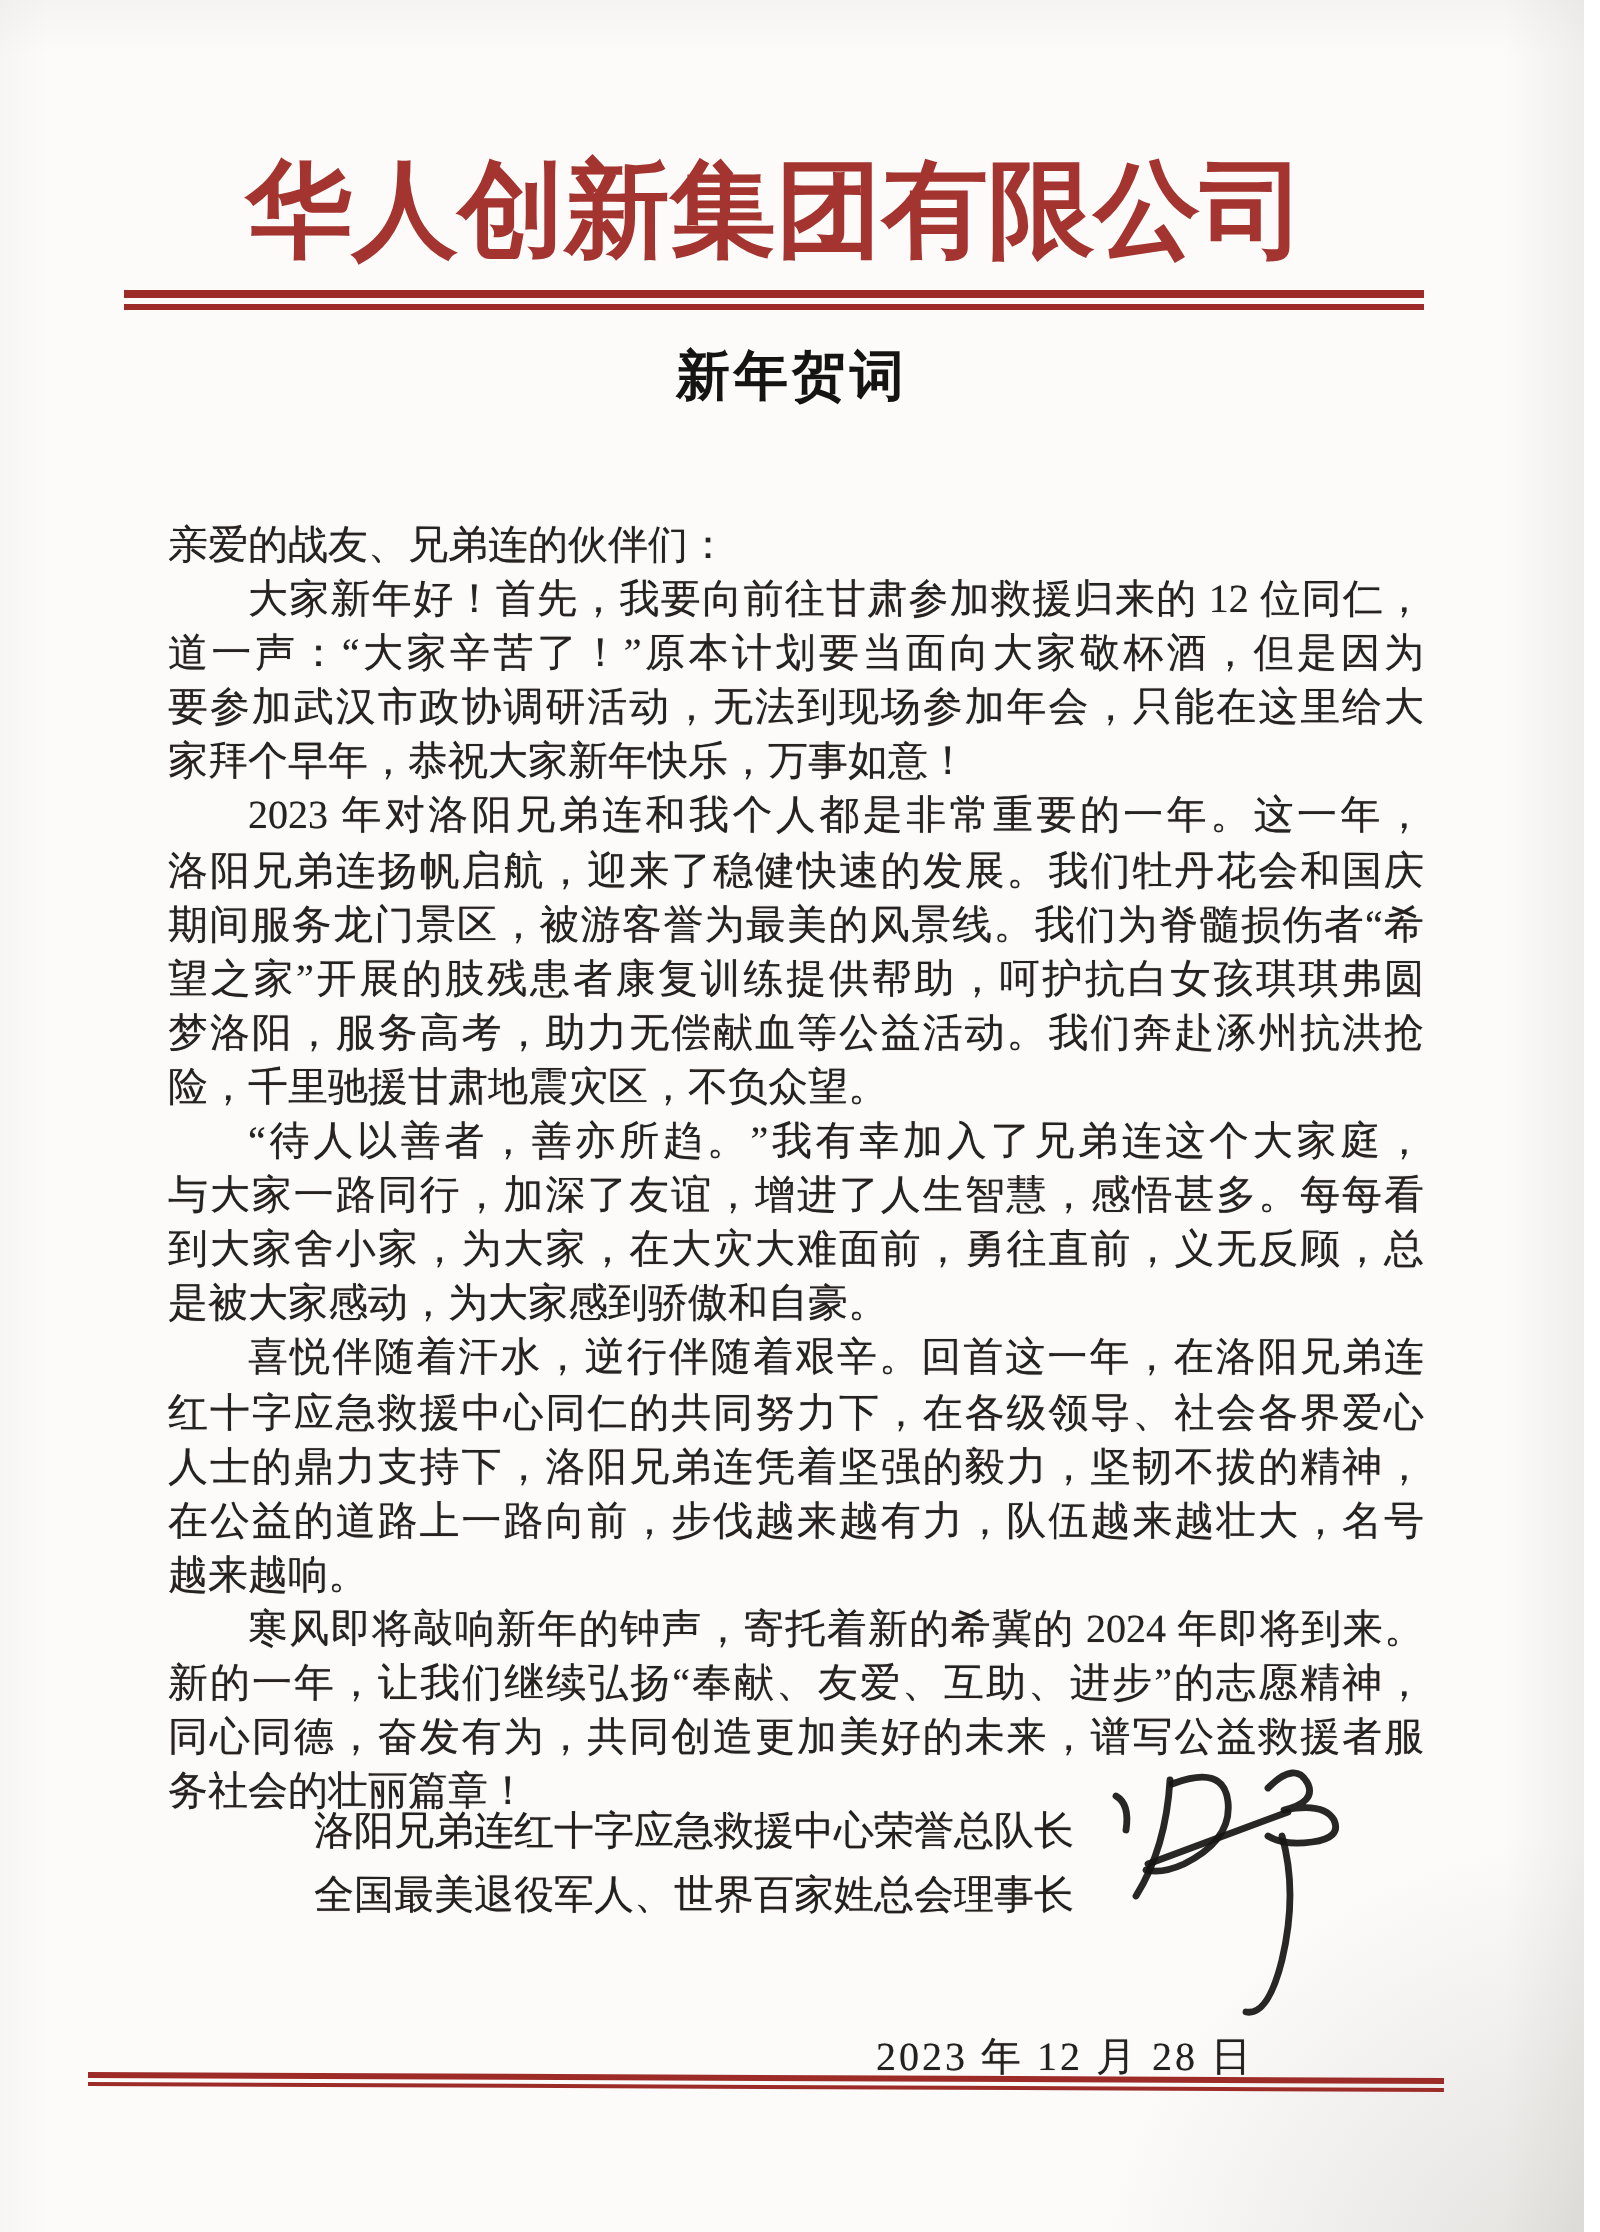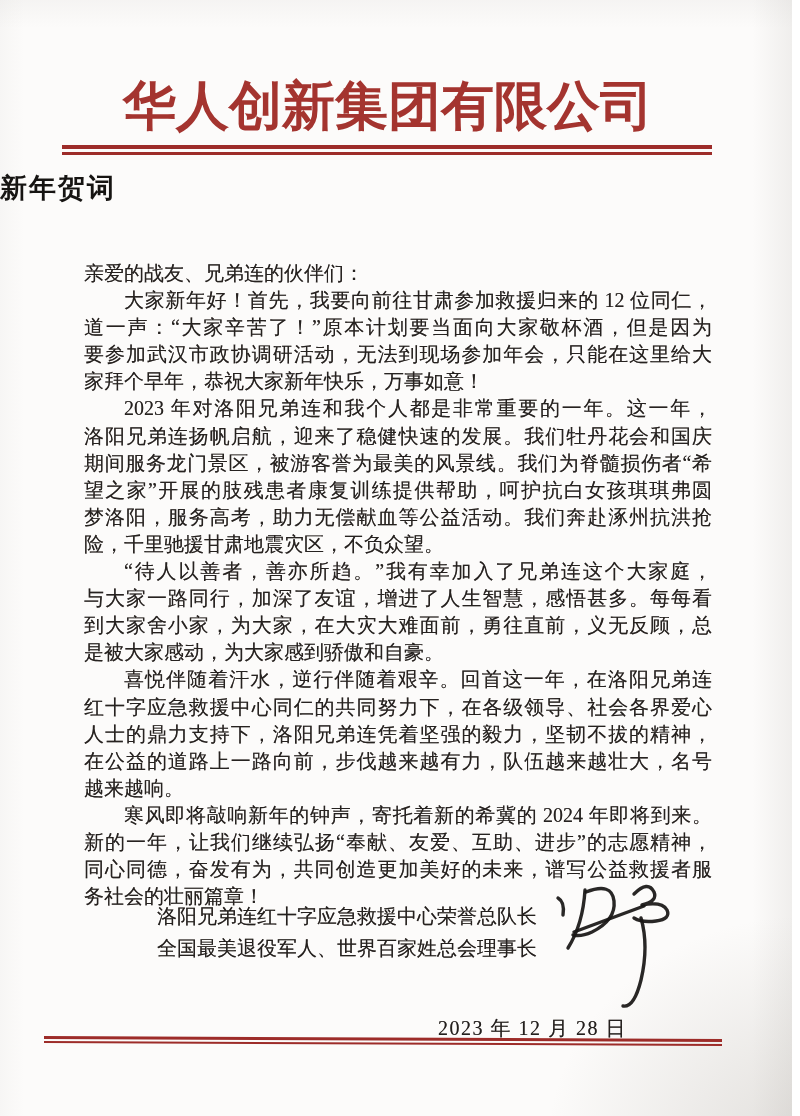--- a/index.html
+++ b/index.html
@@ -23,20 +23,21 @@
     font-size:53px;font-weight:700;line-height:1.15;
     color:#a4342f;letter-spacing:0;
     font-family:"Liberation Serif","DejaVu Serif",serif;
   }
   .head-rule{
     position:absolute;top:145px;left:62px;width:650px;height:3px;
     border-top:4px solid #9d2c29;border-bottom:3px solid #9d2c29;
   }
   .doc-title{
     position:absolute;top:170px;left:0;right:0;margin:0;
+    text-align:center;
     font-family:"Liberation Sans","DejaVu Sans",sans-serif;
     font-size:27px;font-weight:700;color:#161412;letter-spacing:2px;
   }
   .body-text{
     position:absolute;top:237px;left:84px;right:80px;
     font-size:20px;line-height:27.1px;color:#262220;
     text-shadow:0 0 .4px rgba(40,30,25,.55);
   }
   .salutation{text-align:left;margin-top:23px;}
   .bline{text-align:justify;text-align-last:justify;}

